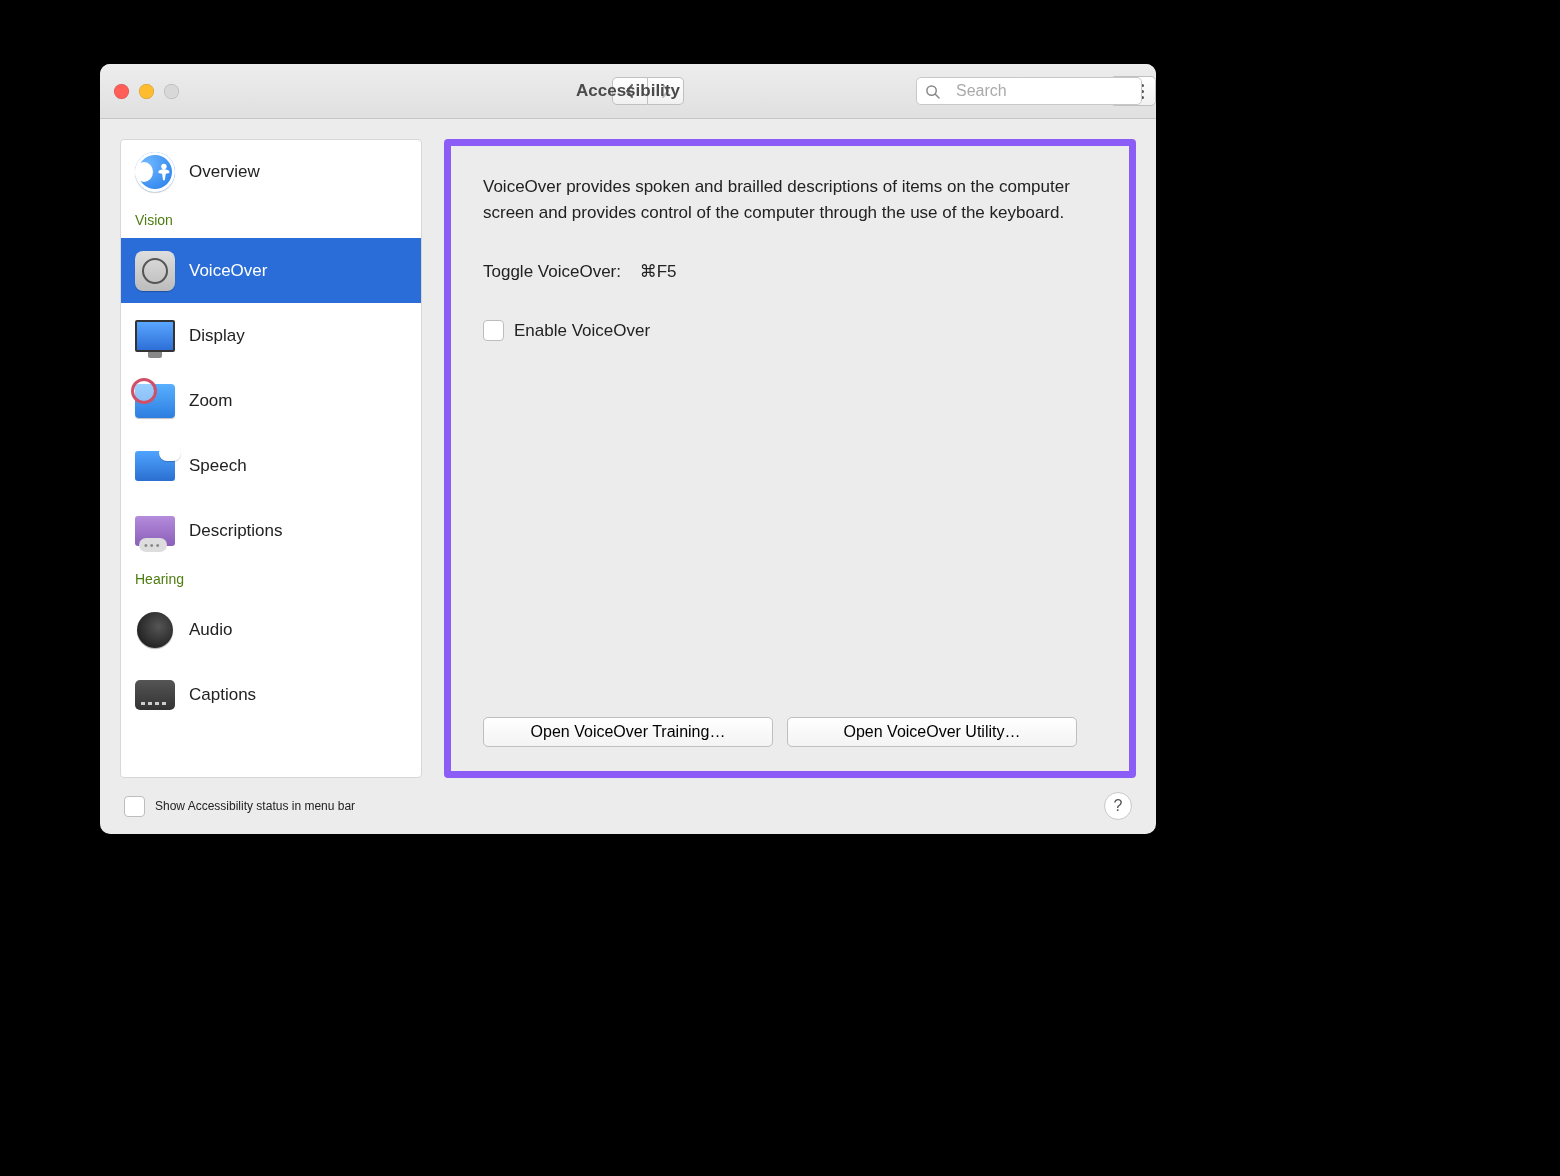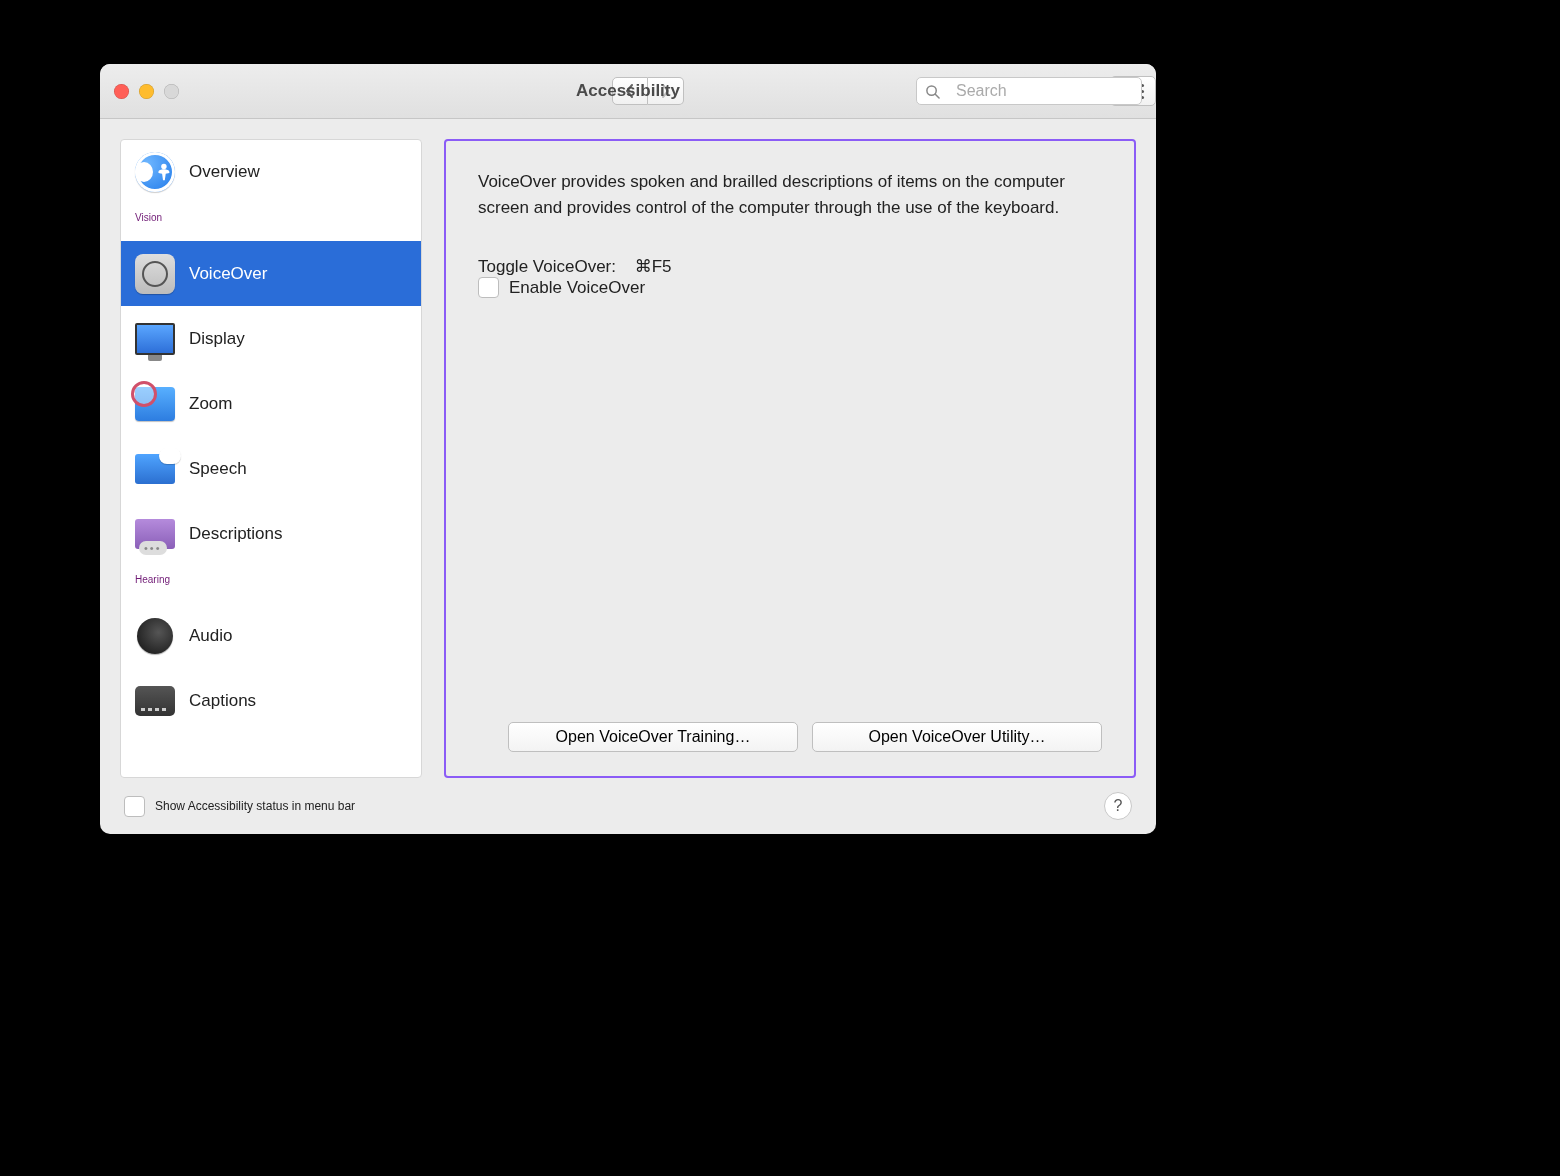--- a/index.html
+++ b/index.html
@@ -137,68 +137,69 @@
   .sidebar .item .iconbox {
     width: 40px; height: 40px;
     flex: none;
     display: flex; align-items: center; justify-content: center;
   }
   .sidebar .item.selected {
     background: #2a6dd8;
     color: #fff;
   }
   .sidebar .group {
-    font-size: 10px;
-    color: #701a75;
-    padding: 8px 14px 18px 14px;
+    font-size: 14px;
+    color: #4d7c0f;
+    padding: 8px 14px 10px 14px;
   }
   .sidebar .label {
     font-size: 17px;
   }
 
   .panel {
     flex: 1;
     background: #ececec;
-    border: 2px solid #8b5cf6;
+    border: 7px solid #8b5cf6;
     border-radius: 4px;
     position: relative;
     padding: 28px 32px 18px 32px;
     display: flex;
     flex-direction: column;
   }
   .panel .desc {
     font-size: 17px;
     line-height: 1.5;
     color: #222;
   }
   .panel .toggleline {
     margin-top: 36px;
     font-size: 17px;
   }
   .panel .toggleline .shortcut {
     margin-left: 14px;
   }
   .panel .checkboxrow {
+    margin-top: 38px;
     display: flex;
     align-items: center;
     gap: 10px;
     font-size: 17px;
   }
   .panel .checkboxrow .cb,
   .footer .checkboxrow .cb {
     width: 19px; height: 19px;
     background: #fff;
     border: 1px solid #bdbdbd;
     border-radius: 4px;
   }
   .panel .spacer { flex: 1; }
   .panel .btnrow {
     display: flex;
     gap: 14px;
-    justify-content: flex-end;
+    justify-content: flex-start;
     margin-bottom: 6px;
   }
   .panel .btnrow button {
     height: 30px;
     padding: 0 20px;
     background: linear-gradient(#ffffff, #f3f3f3);
     border: 1px solid #bfbfbf;
     border-radius: 5px;
     font-size: 16px;
     width: 290px;

